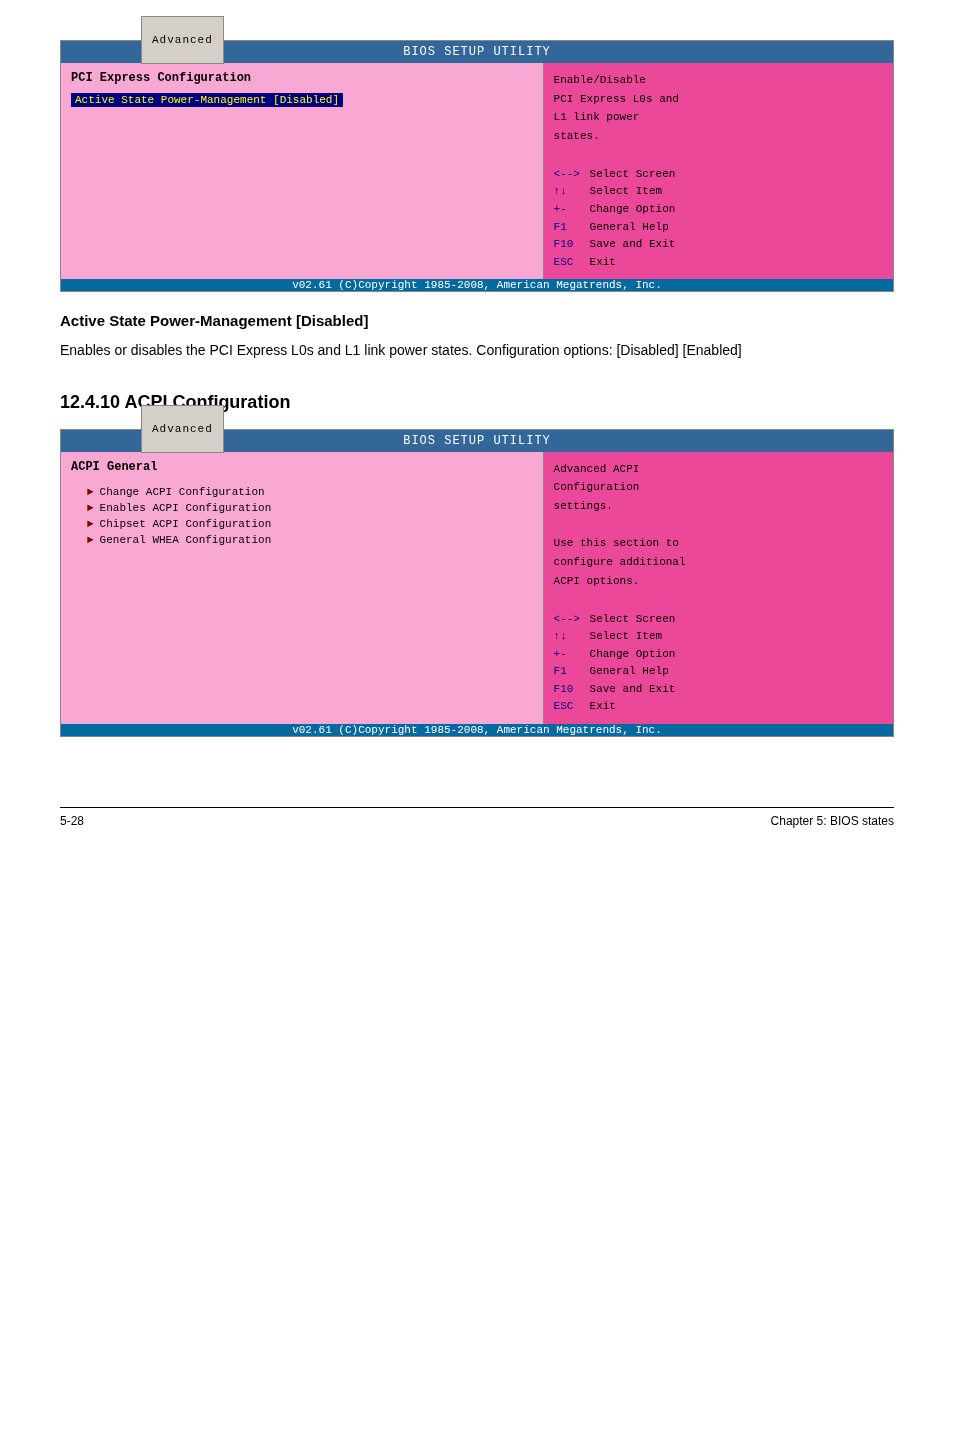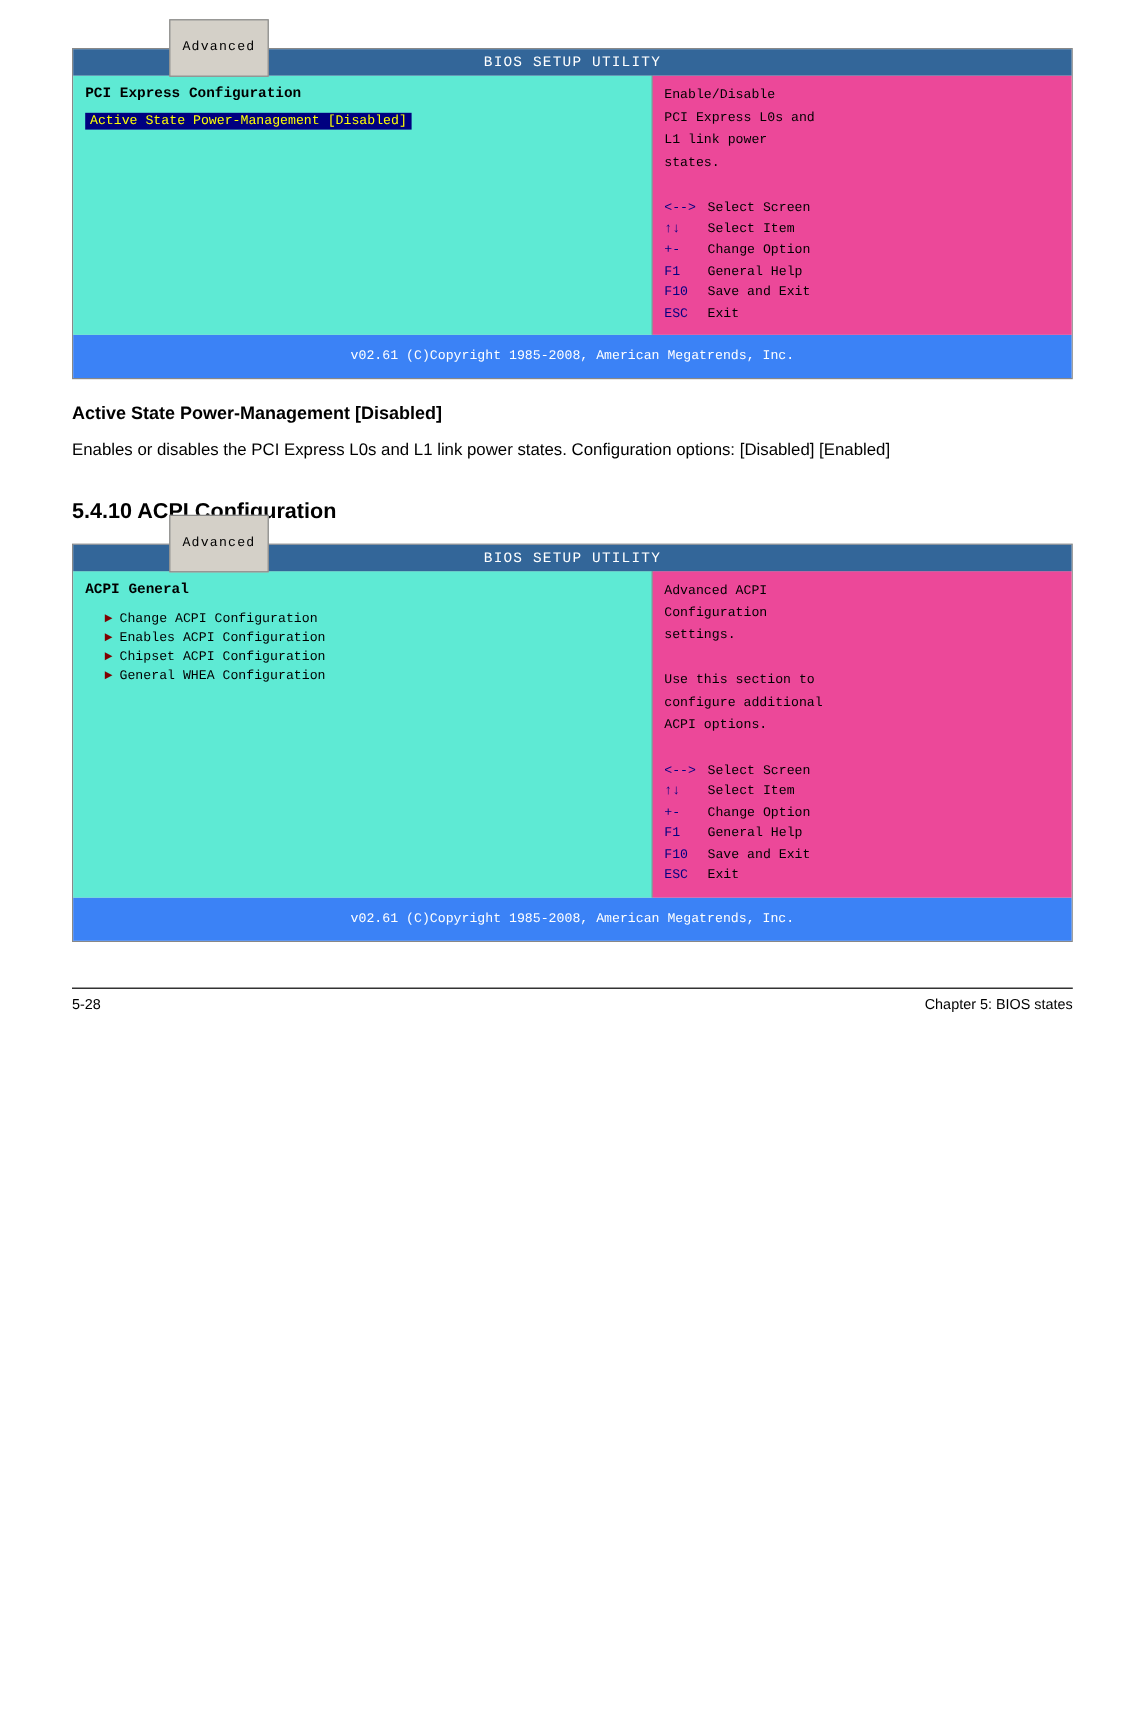--- a/index.html
+++ b/index.html
@@ -52,21 +52,21 @@
 
     .bios-body {
       display: flex;
       background: #d4d0c8;
     }
 
     .bios-left {
       flex: 0 0 58%;
       border-right: 1px solid #888;
       padding: 8px 10px;
-      background: #5eead4;
+      background: #f9a8d4;
     }
 
     .bios-right {
       flex: 1;
       padding: 8px 10px;
       background: #ec4899;
       font-family: 'Courier New', Courier, monospace;
       font-size: 11px;
       color: #000;
     }
@@ -112,24 +112,24 @@
       gap: 6px;
       line-height: 1.6;
     }
 
     .bios-keybind-key {
       color: #000080;
       min-width: 30px;
     }
 
     .bios-footer {
-      background: #3b82f6;
+      background: #0369a1;
       color: #fff;
       text-align: center;
-      padding: 12px 0;
+      padding: 0 0;
       font-family: 'Courier New', Courier, monospace;
       font-size: 11px;
     }
 
     .sub-section-heading {
       font-size: 15px;
       font-weight: bold;
       margin-bottom: 10px;
     }
 
@@ -137,21 +137,21 @@
       font-size: 14px;
       line-height: 1.6;
       margin-bottom: 30px;
     }
 
     .page-footer {
       display: flex;
       justify-content: space-between;
       border-top: 1px solid #000;
       padding-top: 6px;
-      margin-top: 38px;
+      margin-top: 70px;
       font-size: 12px;
     }
 
     .bios-right-help {
       font-family: 'Courier New', Courier, monospace;
       font-size: 11px;
       line-height: 1.7;
       color: #000;
     }
 
@@ -214,21 +214,21 @@
 
   <div style="margin-bottom: 30px;">
     <div class="sub-section-heading">Active State Power-Management [Disabled]</div>
     <div class="description-text">Enables or disables the PCI Express L0s and L1 link power states. Configuration options: [Disabled] [Enabled]</div>
   </div>
 
 </div>
 
 <div>
 
-  <div class="section-heading">5.4.10   ACPI Configuration</div>
+  <div class="section-heading">12.4.10   ACPI Configuration</div>
 
   <div class="bios-box">
     <div class="bios-header">
       <span>BIOS SETUP UTILITY</span>
       <span class="advanced-tab">Advanced</span>
     </div>
     <div class="bios-body">
       <div class="bios-left">
         <div class="bios-section-title">ACPI General</div>
         <div style="margin-top: 10px;">

